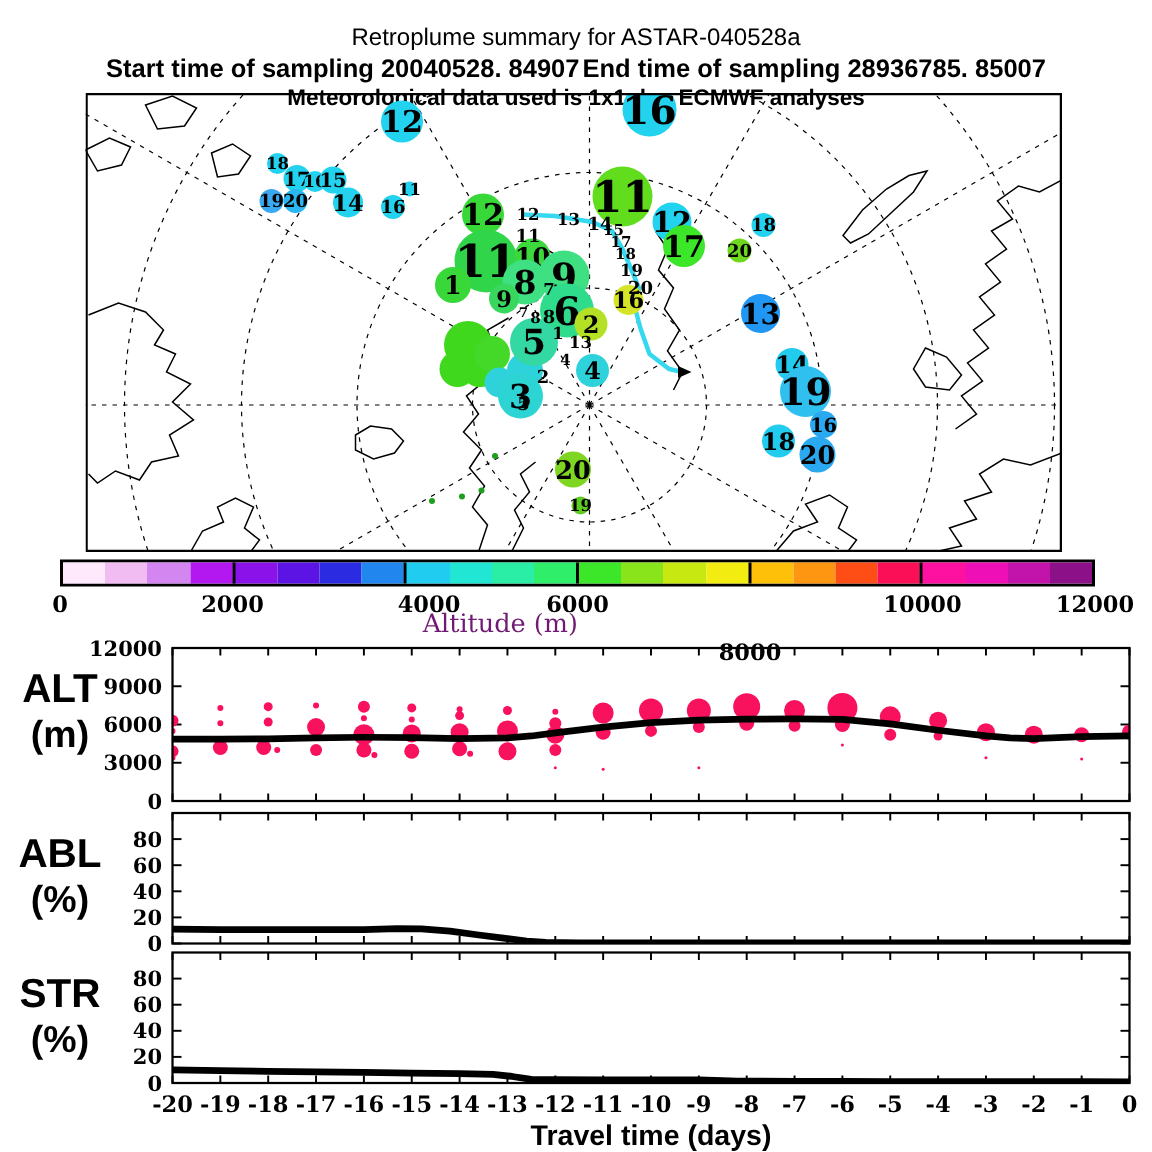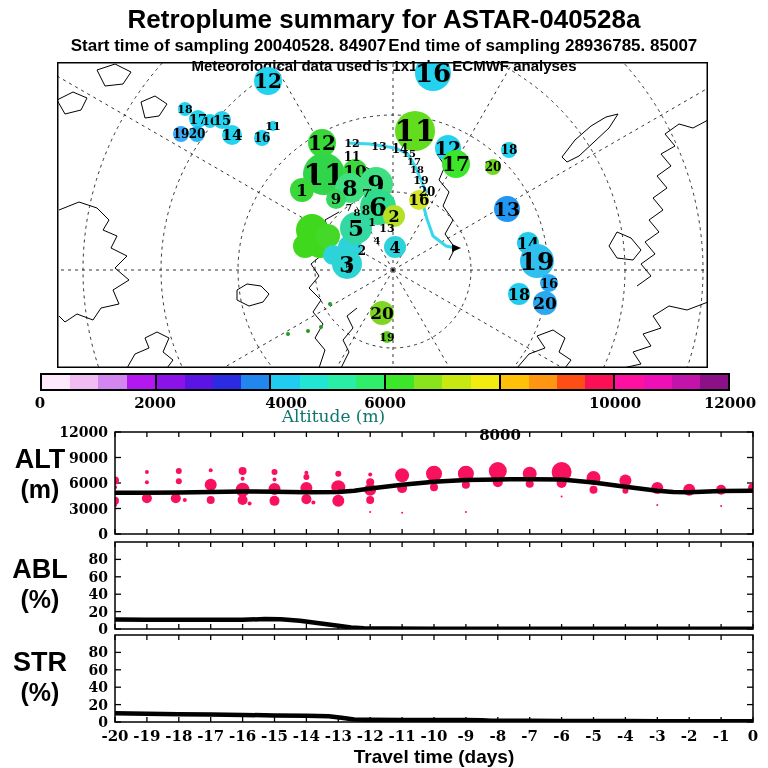--- a/index.html
+++ b/index.html
@@ -1,32 +1,32 @@
 <!DOCTYPE html>
 <html><head>
 <meta charset="utf-8">
 <style>
   html,body{margin:0;padding:0;background:#fff;}
   .page{position:relative;width:768px;height:768px;background:#fff;overflow:hidden;
         font-family:"Liberation Sans",sans-serif;}
   .hdr{position:absolute;top:4px;left:0;width:768px;text-align:center;color:#000;}
-  .t1{font-size:26px;font-weight:bold;letter-spacing:0px;}
+  .t1{font-size:16px;font-weight:normal;letter-spacing:0px;margin-top:13px;}
   .t2{font-size:17px;font-weight:bold;margin-top:1px;}
   .t2 span{margin:0 1px;}
   .t3{font-size:15px;font-weight:bold;margin-top:1px;}
   #map-svg{position:absolute;left:57px;top:62px;}
   #colorbar{position:absolute;left:40px;top:373px;width:690px;height:18px;
             border:2px solid #000;display:flex;box-sizing:border-box;}
   #colorbar .seg{flex:1 1 auto;height:100%;}
   #colorbar .seg.tickdiv{border-left:2px solid #000;}
   #cb-labels{position:absolute;left:0;top:394px;width:768px;height:16px;}
   #cb-labels div{position:absolute;transform:translateX(-50%);font-family:"DejaVu Serif",serif;
                  font-weight:bold;font-size:15px;color:#000;white-space:nowrap;}
   .cb-axis-label{position:absolute;left:0;top:406px;width:667px;text-align:center;
-                 font-family:"DejaVu Serif",serif;font-size:17px;color:#0f766e;}
+                 font-family:"DejaVu Serif",serif;font-size:17px;color:#701a75;}
   #panels-svg{position:absolute;left:0;top:420px;}
   text{fill:#000;}
 </style>
 </head>
 <body>
 
 <div class="page">
   <div class="hdr">
     <div class="t1">Retroplume summary for ASTAR-040528a</div>
     <div class="t2"><span>Start time of sampling 20040528. 84907</span><span>End time of sampling 28936785. 85007</span></div>

